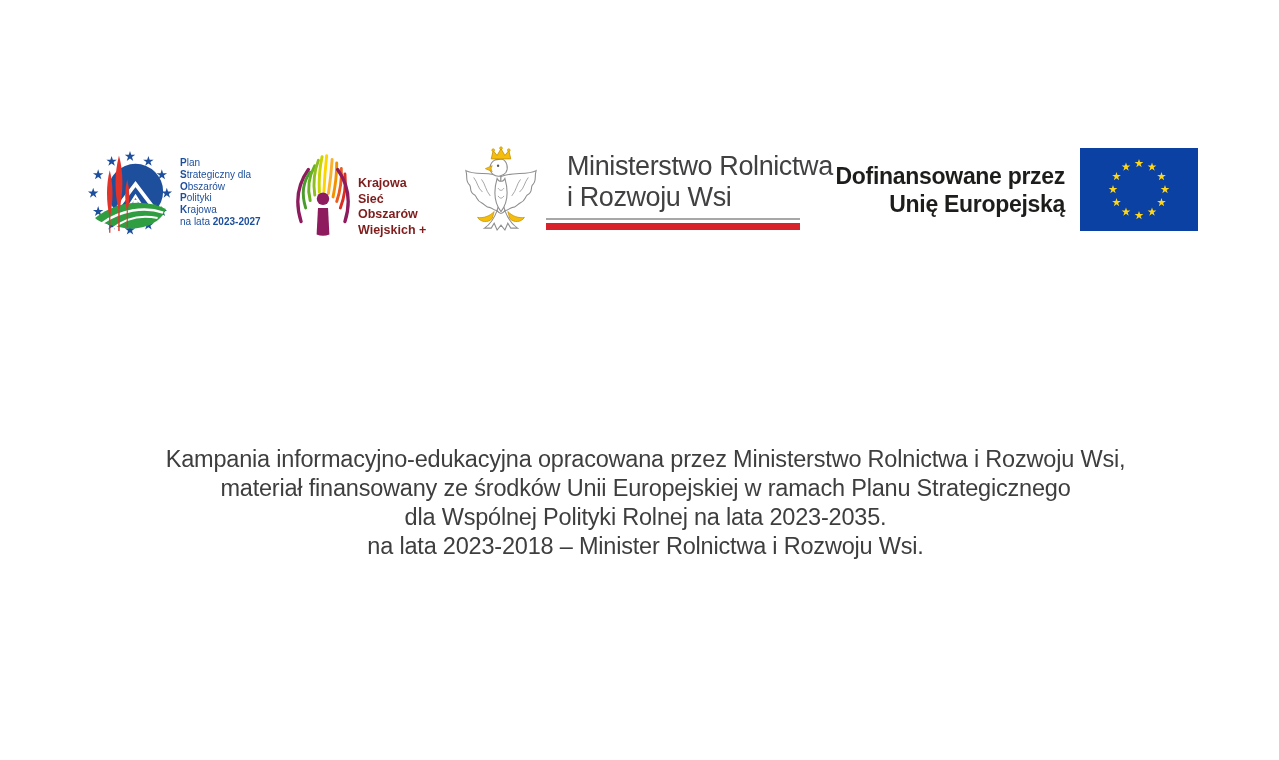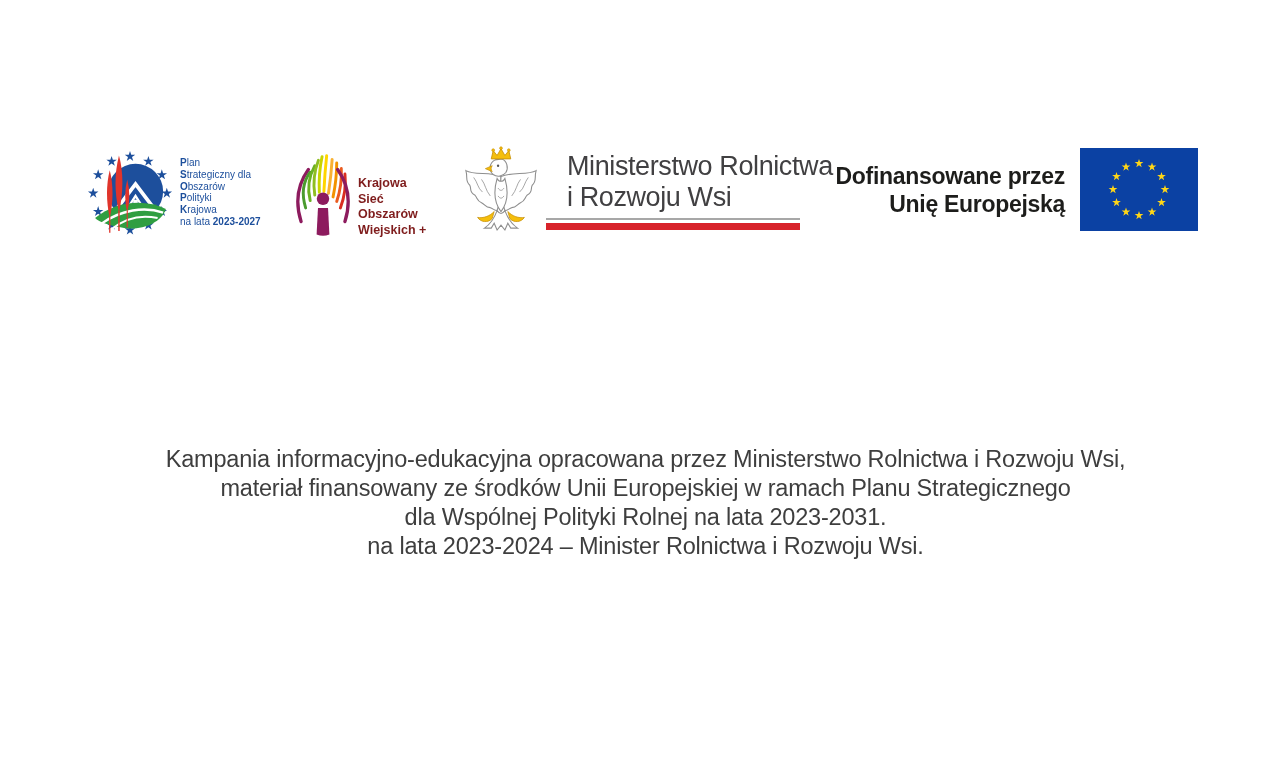--- a/index.html
+++ b/index.html
@@ -199,17 +199,17 @@
           <use href="#star" transform="translate(46,19) scale(4.6)"></use>
         </g>
       </svg>
     </div>
 
   </div>
 
   <div class="disclaimer">
     <div>Kampania informacyjno-edukacyjna opracowana przez Ministerstwo Rolnictwa i Rozwoju Wsi,</div>
     <div>materiał finansowany ze środków Unii Europejskiej w ramach Planu Strategicznego</div>
-    <div>dla Wspólnej Polityki Rolnej na lata 2023-2031.</div>
-    <div>na lata 2023-2024 – Minister Rolnictwa i Rozwoju Wsi.</div>
+    <div>dla Wspólnej Polityki Rolnej na lata 2023-2035.</div>
+    <div>na lata 2023-2018 – Minister Rolnictwa i Rozwoju Wsi.</div>
   </div>
 
 </div>
 
 </body></html>

